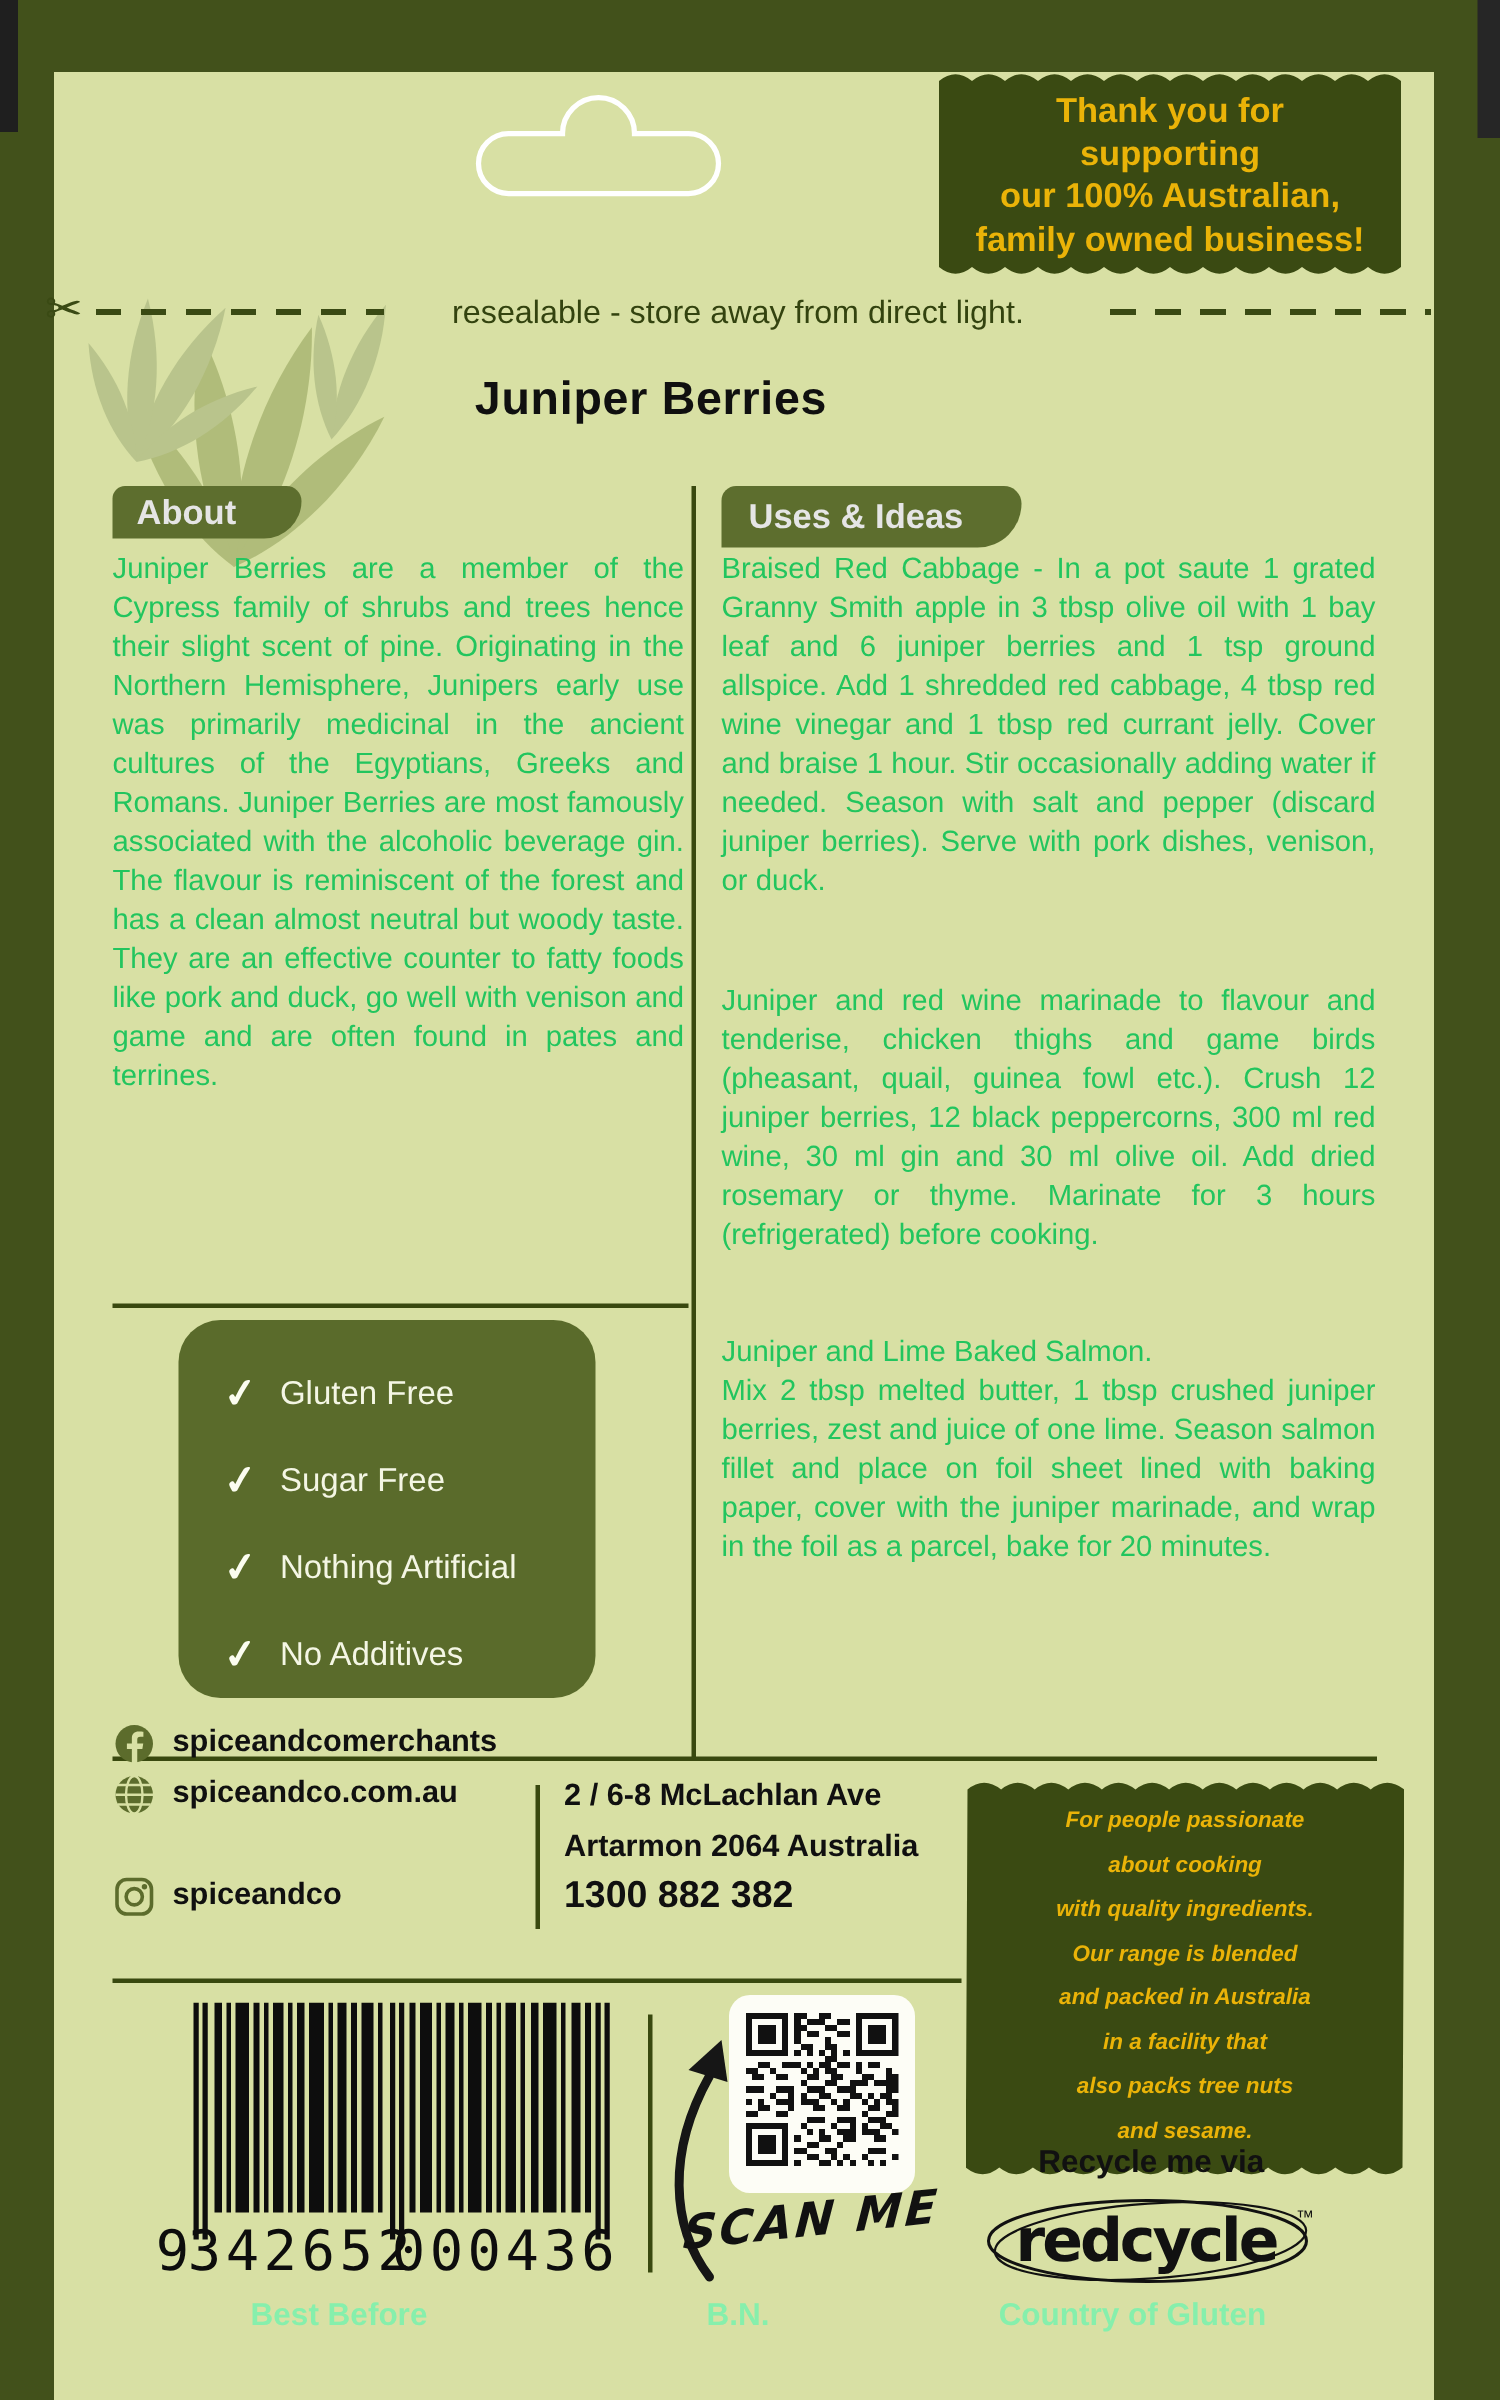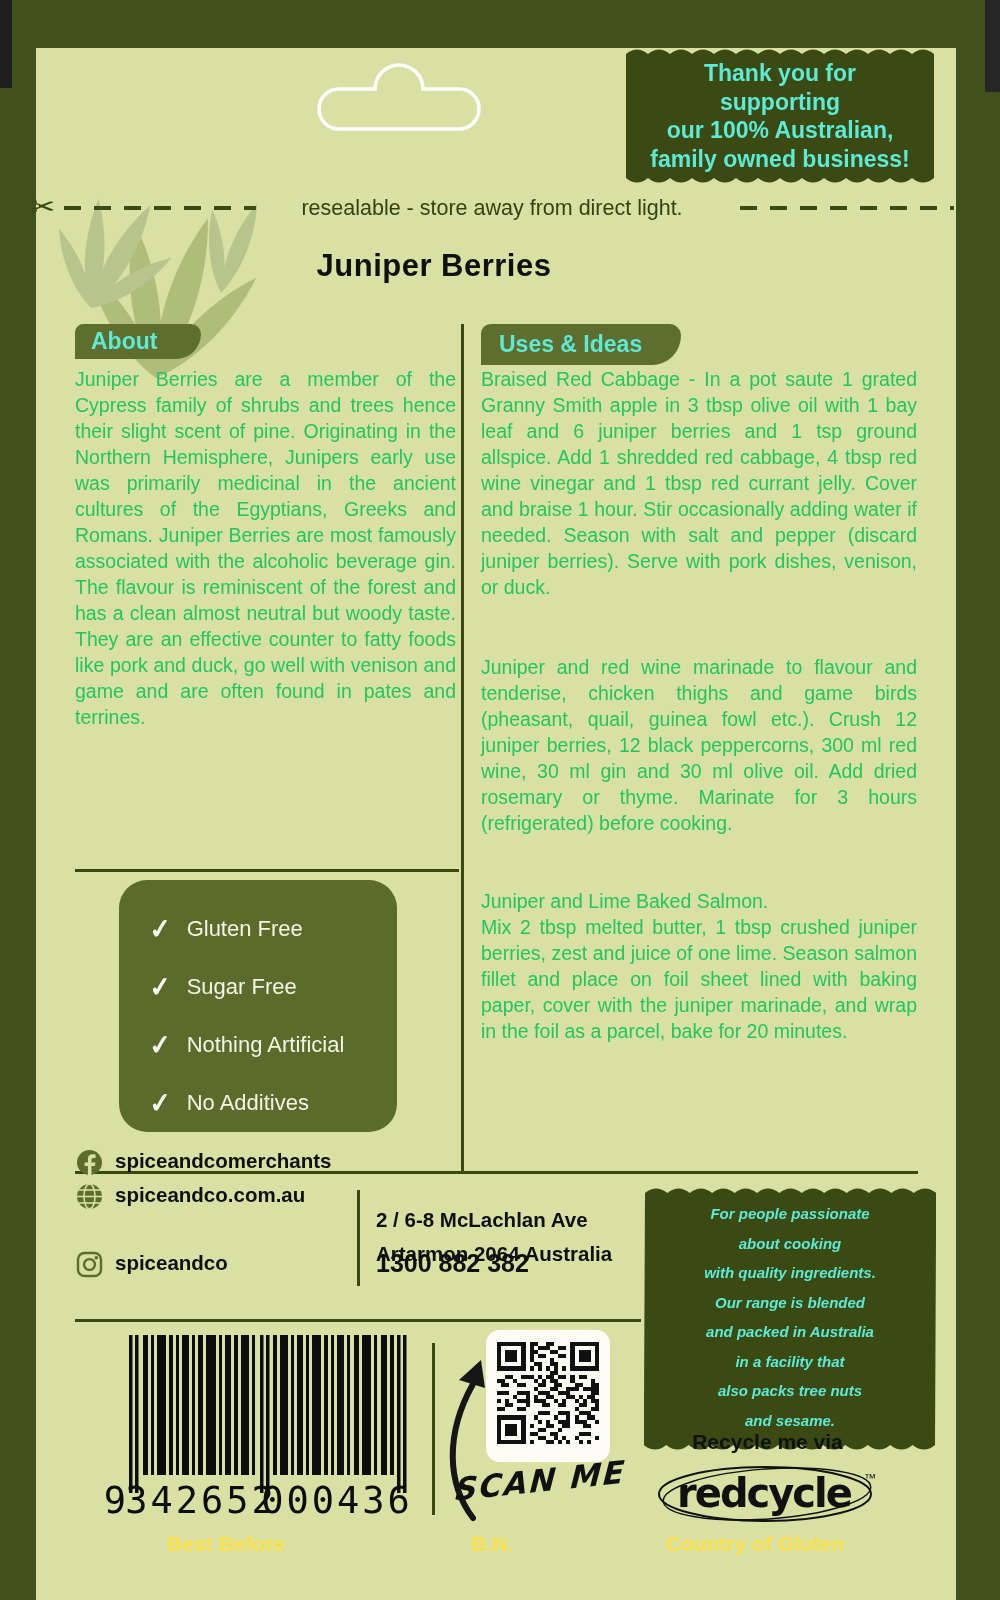--- a/index.html
+++ b/index.html
@@ -10,55 +10,55 @@
     font-family:"Liberation Sans", sans-serif;
   }
   .abs{position:absolute;}
   .corner-tl{left:0;top:0;width:12px;height:88px;background:#1f1f1f;}
   .corner-tr{left:985px;top:0;width:15px;height:92px;background:#262626;}
   .panel{left:36px;top:48px;width:920px;height:1552px;background:#d8e0a4;}
 
   
   .scallop-box{overflow:visible;}
   .scallop-box svg{position:absolute;left:0;top:0;}
-  .scallop-text{position:relative;color:#5eead4;text-align:center;white-space:pre-line;}
+  .scallop-text{position:relative;color:#eab308;text-align:center;white-space:pre-line;}
   .thankyou-text{font-weight:bold;font-size:23px;line-height:28.5px;padding-top:15px;}
   .brand-text{font-weight:bold;font-style:italic;font-size:15px;line-height:29.5px;padding-top:16px;}
 
   
   .dash{height:4px;background:repeating-linear-gradient(90deg,#3a4a14 0 17px,transparent 17px 30px);}
   .scissors{font-size:30px;color:#3a4a14;line-height:30px;}
   .cut-label{width:460px;text-align:center;font-weight:normal;font-size:21.5px;color:#33430f;}
 
   .title{left:36px;top:248px;width:796px;text-align:center;font-weight:bold;font-size:31px;color:#101010;letter-spacing:.5px;}
 
-  .tab{background:#5d6e2e;color:#5eead4;font-weight:bold;font-size:23px;
+  .tab{background:#5d6e2e;color:#e5e5e5;font-weight:bold;font-size:23px;
        border-radius:10px 12px 30px 0;display:flex;align-items:center;}
   .body-text{font-size:19.5px;line-height:26px;color:#22c55e;text-align:justify;white-space:pre-line;}
 
   .vrule{background:#39490f;}
   .hrule{background:#39490f;height:3px;}
 
   .features-box{left:119px;top:880px;width:278px;height:252px;border-radius:28px;background:#5a6b2b;padding-top:20px;box-sizing:border-box;}
   .feature-row{display:flex;align-items:center;gap:15px;height:58px;padding-left:30px;color:#f4f6e4;font-size:22px;}
   .check{font-size:27px;font-weight:bold;transform:rotate(-6deg);color:#fbfdf0;}
 
   .contact-row{display:flex;align-items:flex-start;gap:12px;height:30px;}
   .contact-label{font-weight:bold;font-size:20.5px;color:#101010;}
-  .addr{font-weight:bold;font-size:20.5px;color:#101010;margin-top:23px;}
+  .addr{font-weight:bold;font-size:20.5px;color:#101010;}
   .phone{font-weight:bold;font-size:25px;color:#101010;}
 
   .barcode-digits{font-family:"DejaVu Sans Mono","Liberation Mono",monospace;}
 
   .qr-card{left:486px;top:1330px;width:124px;height:132px;background:#fdfdf6;border-radius:14px;}
   .scanme{left:455px;top:1462px;width:180px;font-size:31px;font-weight:bold;font-style:italic;
           letter-spacing:2px;color:#111;transform:rotate(-6deg) skewX(-10deg);font-family:"DejaVu Sans",sans-serif;}
 
   .recycle-line{left:660px;top:1430px;width:215px;text-align:center;font-weight:bold;font-size:21px;color:#111;}
-  .footer-label{font-weight:bold;font-size:21px;color:#fde047;text-align:center;}
+  .footer-label{font-weight:bold;font-size:21px;color:#86efac;text-align:center;}
 </style>
 </head>
 <body>
 
 <div class="package">
 
   <div class="abs panel"></div>
   <div class="abs corner-tl"></div>
   <div class="abs corner-tr"></div>
 

